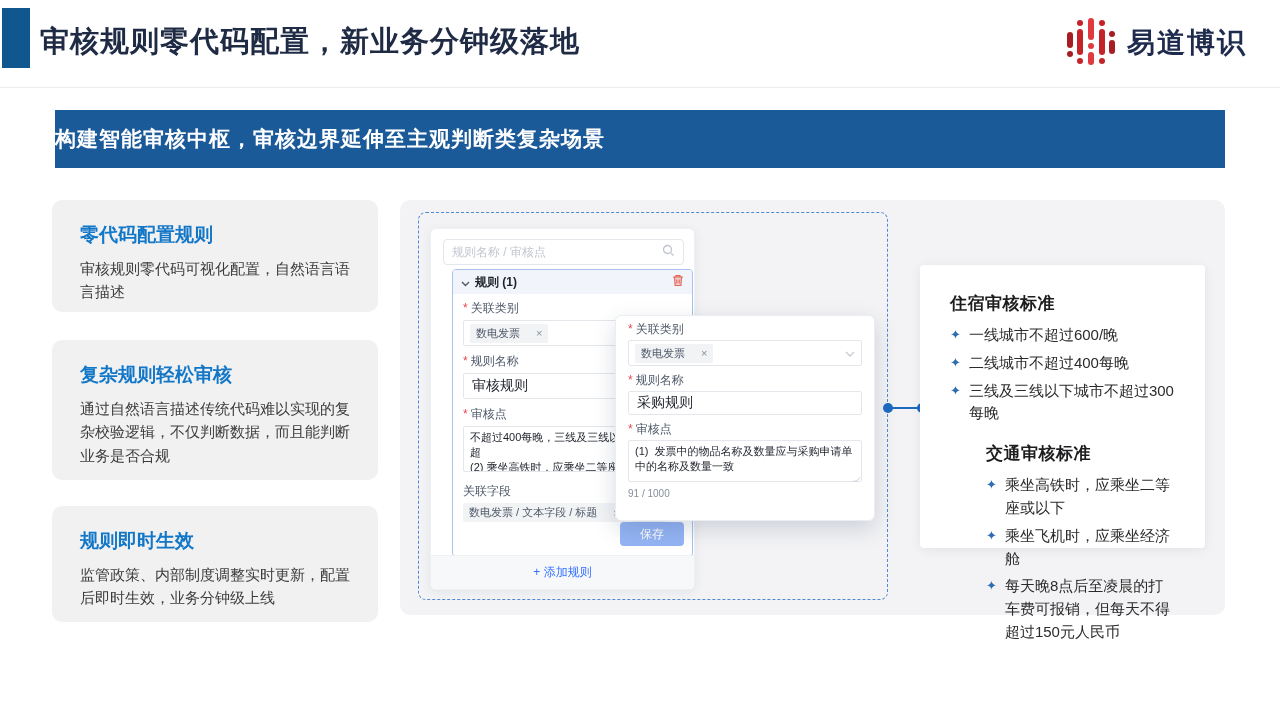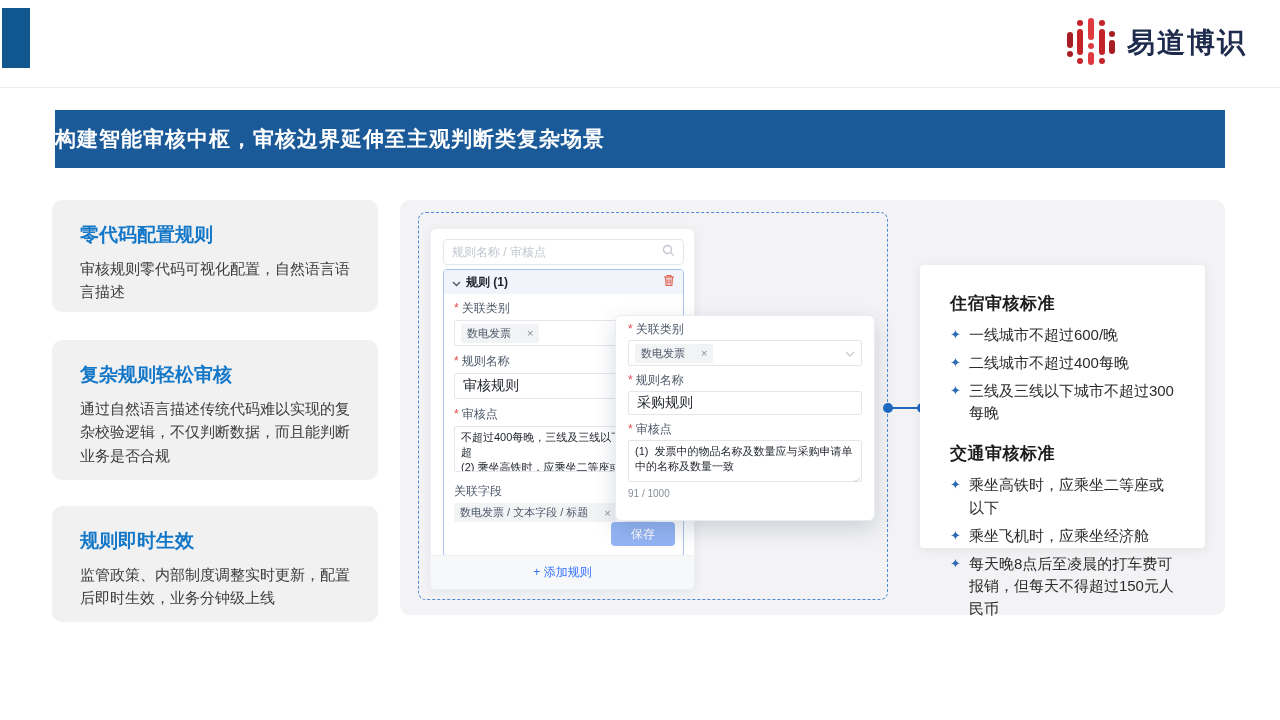--- a/index.html
+++ b/index.html
@@ -28,21 +28,21 @@
   
   .gray-panel { position:absolute; left:400px; top:200px; width:825px; height:415px; background:#f3f3f5; border-radius:10px; }
   .dashed-zone { position:absolute; left:418px; top:212px; width:470px; height:388px; border:1px dashed #4f89d5; border-radius:8px; }
 
   
   .form-panel { position:absolute; left:430px; top:228px; width:265px; height:362px; background:#ffffff; border:1px solid #f0f0f0; border-radius:6px; box-shadow:0 2px 10px rgba(30,60,100,.08); }
   .search-box { position:absolute; left:12px; top:10px; width:241px; height:26px; border:1px solid #e5e6eb; border-radius:4px; background:#fff; display:flex; align-items:center; padding:0 8px; }
   .search-input { flex:1; border:none; outline:none; font-size:12px; color:#1d2129; background:transparent; min-width:0; }
   .search-input::placeholder { color:#c2c7cf; }
 
-  .rule1-box { position:absolute; left:12px; top:40px; width:241px; height:288px; border:1px solid #a9c1ef; border-radius:4px; background:#fff; }
+  .rule1-box { position:absolute; left:21px; top:40px; width:241px; height:288px; border:1px solid #a9c1ef; border-radius:4px; background:#fff; }
   .rule-header { height:24px; background:#f1f5fb; display:flex; align-items:center; padding:0 8px; gap:5px; border-radius:3px 3px 0 0; }
   .rule-header-title { font-size:12px; font-weight:bold; color:#1d2129; flex:1; }
   .rule-body { padding:7px 10px 0 10px; }
   .field-label { font-size:12px; color:#4e5969; line-height:15px; margin-bottom:4px; }
   .req { color:#e5484d; margin-right:3px; }
   .select-box { height:26px; border:1px solid #e5e6eb; border-radius:2px; display:flex; align-items:center; padding:0 6px; margin-bottom:8px; background:#fff; }
   .tag { display:inline-flex; align-items:center; background:#f2f3f5; border-radius:2px; padding:2px 6px; font-size:11px; color:#4e5969; gap:16px; white-space:nowrap; }
   .tag-close { color:#86909c; font-size:11px; cursor:pointer; }
   .text-input { width:100%; height:26px; border:1px solid #e5e6eb; border-radius:2px; font-size:14px; color:#1d2129; padding:0 8px; margin-bottom:8px; outline:none; font-family:Liberation Mono, monospace; }
   .textarea { width:100%; height:46px; border:1px solid #e5e6eb; border-radius:2px; font-size:11px; line-height:15px; color:#1d2129; padding:3px 6px; resize:none; overflow:hidden; outline:none; font-family:inherit; margin-bottom:8px; white-space:pre-wrap; }
@@ -65,34 +65,35 @@
   .flex-spacer { flex:1; }
 
   
   .connector-line { position:absolute; left:888px; top:407px; width:34px; height:2px; background:#1d69c0; }
   .connector-dot { position:absolute; top:403px; width:10px; height:10px; border-radius:50%; background:#1d69c0; }
   .cd1 { left:883px; } .cd2 { left:917px; }
 
   
   .standards-card { position:absolute; left:920px; top:265px; width:285px; height:283px; background:#ffffff; border-radius:4px; box-shadow:0 2px 12px rgba(0,0,0,.07); padding:27px 30px; }
   .std-title { font-size:17px; font-weight:bold; color:#1d1d1f; margin-bottom:9px; letter-spacing:.5px; }
-  .std-sec2 { margin-top:17px; }
+  .std-sec2 { margin-top:17px;margin-left:36px; }
   .std-item { display:flex; font-size:15px; color:#2b2b2b; line-height:1.52; margin-bottom:5px; }
   .std-bullet { color:#2f6cb3; font-size:13px; margin-right:8px; line-height:1.7; flex:none; }
 
   
   .icon-svg { display:block; flex:none; }
 </style>
 </head>
 <body>
 
 <div class="stage">
 
   <div class="header">
     <div class="accent-square"></div>
+    <div class="page-title">审核规则零代码配置，新业务分钟级落地</div>
     <div class="logo">
       <span class="icon-svg">
         <svg width="52" height="52" viewBox="0 0 52 52">
           <g fill="#a61e23">
             <rect x="2" y="17" width="6" height="16" rx="3"></rect>
               <circle cx="5" cy="39" r="3"></circle>
             <circle cx="47" cy="19" r="3"></circle>
               <rect x="44" y="25" width="6" height="14" rx="3"></rect>
           </g>
           <g fill="#c42429">

